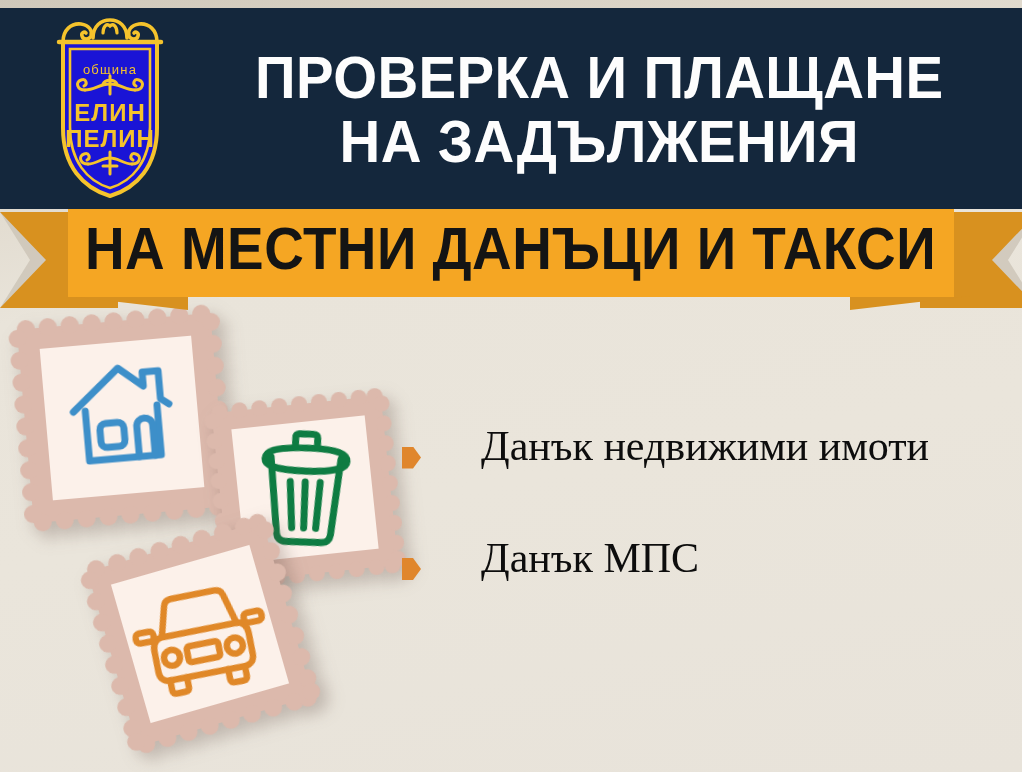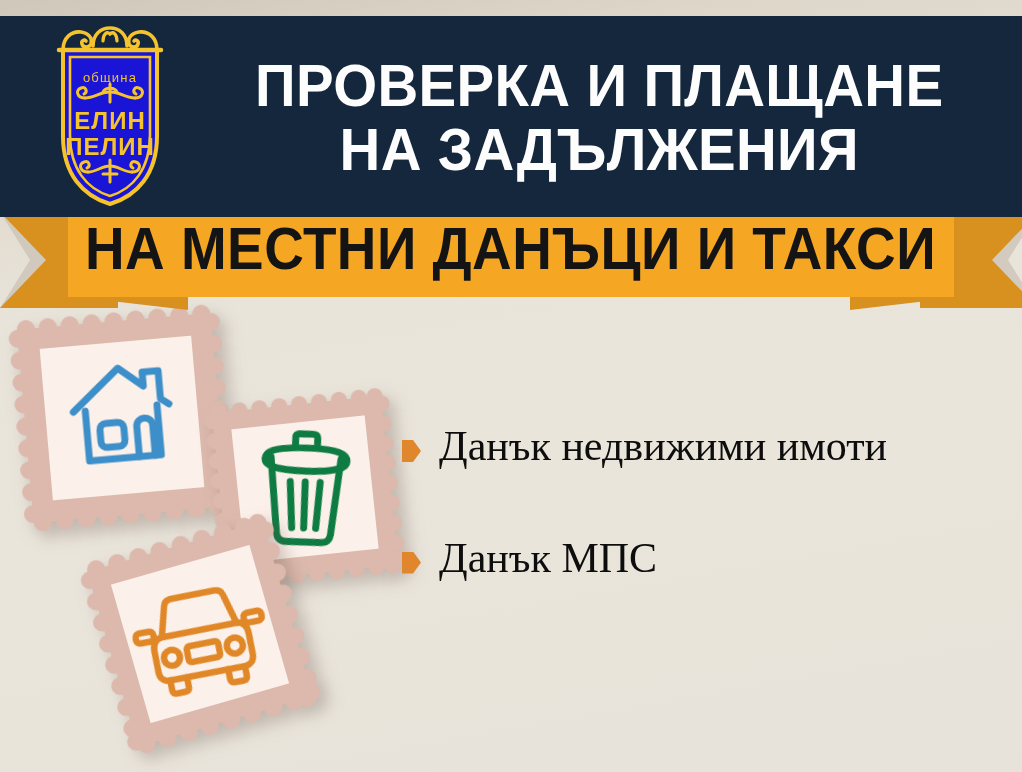--- a/index.html
+++ b/index.html
@@ -5,21 +5,21 @@
   html,body{margin:0;padding:0;}
   body{
     width:1022px;height:772px;overflow:hidden;
     font-family:"Liberation Sans",sans-serif;
     background:#e8e3da;
   }
   #stage{position:relative;width:1022px;height:772px;overflow:hidden;
     background:linear-gradient(170deg,#cfc8ba 0%,#ddd6c9 14%,#e9e4da 34%,#eae5db 60%,#e8e3da 100%);}
 
   
-  #header{position:absolute;left:0;top:16px;width:1022px;height:201px;background:#14273c;z-index:5;}
+  #header{position:absolute;left:0;top:8px;width:1022px;height:201px;background:#14273c;z-index:5;}
   #crest{position:absolute;left:41px;top:8px;width:138px;height:185px;}
   #crest svg{display:block;width:138px;height:185px;}
   #header-title{position:absolute;left:186px;top:14px;width:826px;height:175px;
     display:flex;flex-direction:column;align-items:center;justify-content:center;gap:2px;}
   .htitle-line{color:#fdfdfd;font-family:"Liberation Sans Narrow","Liberation Sans",sans-serif;
     font-weight:bold;font-size:60px;line-height:1.03;letter-spacing:.4px;
     text-align:center;white-space:nowrap;transform:scaleX(.94);transform-origin:center;}
 
   
   #ribbon{position:absolute;left:0;top:199px;width:1022px;height:110px;z-index:4;padding-left:16px;}
@@ -38,21 +38,21 @@
   #ribbon-text{color:#141414;font-family:"Liberation Sans Narrow","Liberation Sans",sans-serif;
     font-weight:bold;font-size:59px;letter-spacing:.5px;white-space:nowrap;
     transform:scaleX(.93);transform-origin:center;}
 
   
   .stamp{position:absolute;z-index:3;filter:drop-shadow(7px 9px 8px rgba(90,70,60,.28));}
   .stamp svg{display:block;}
 
   
   #list{position:absolute;left:402px;top:424px;width:620px;z-index:3;}
-  .li{display:flex;align-items:flex-start;margin-bottom:67px;}
+  .li{display:flex;align-items:flex-end;margin-bottom:67px;gap:42px;}
   .li:last-child{margin-bottom:8px;}
   .bullet{flex:0 0 auto;width:19px;height:22px;margin-top:16px;margin-right:18px;
     background:#e0862c;clip-path:polygon(0 0,11px 0,19px 11px,11px 22px,0 22px);}
   .li-text{font-family:"Liberation Serif",serif;font-size:42px;line-height:1.06;
     color:#0d0d0d;white-space:nowrap;}
 </style>
 </head>
 <body>
 
 <div id="stage">

